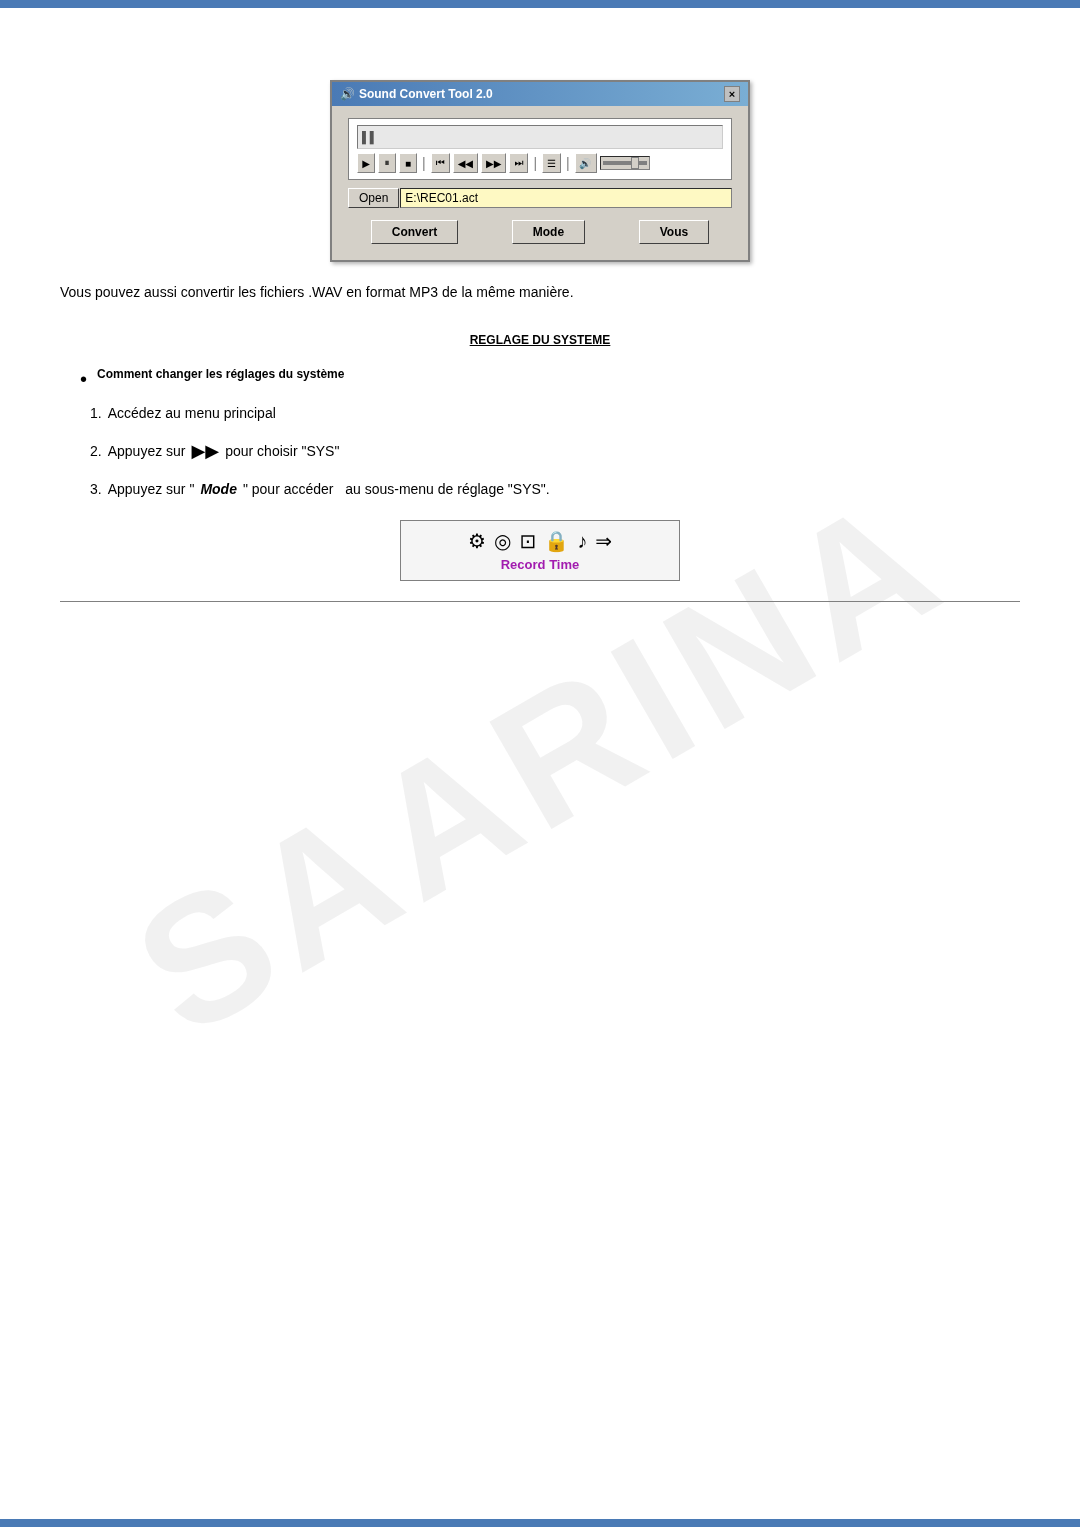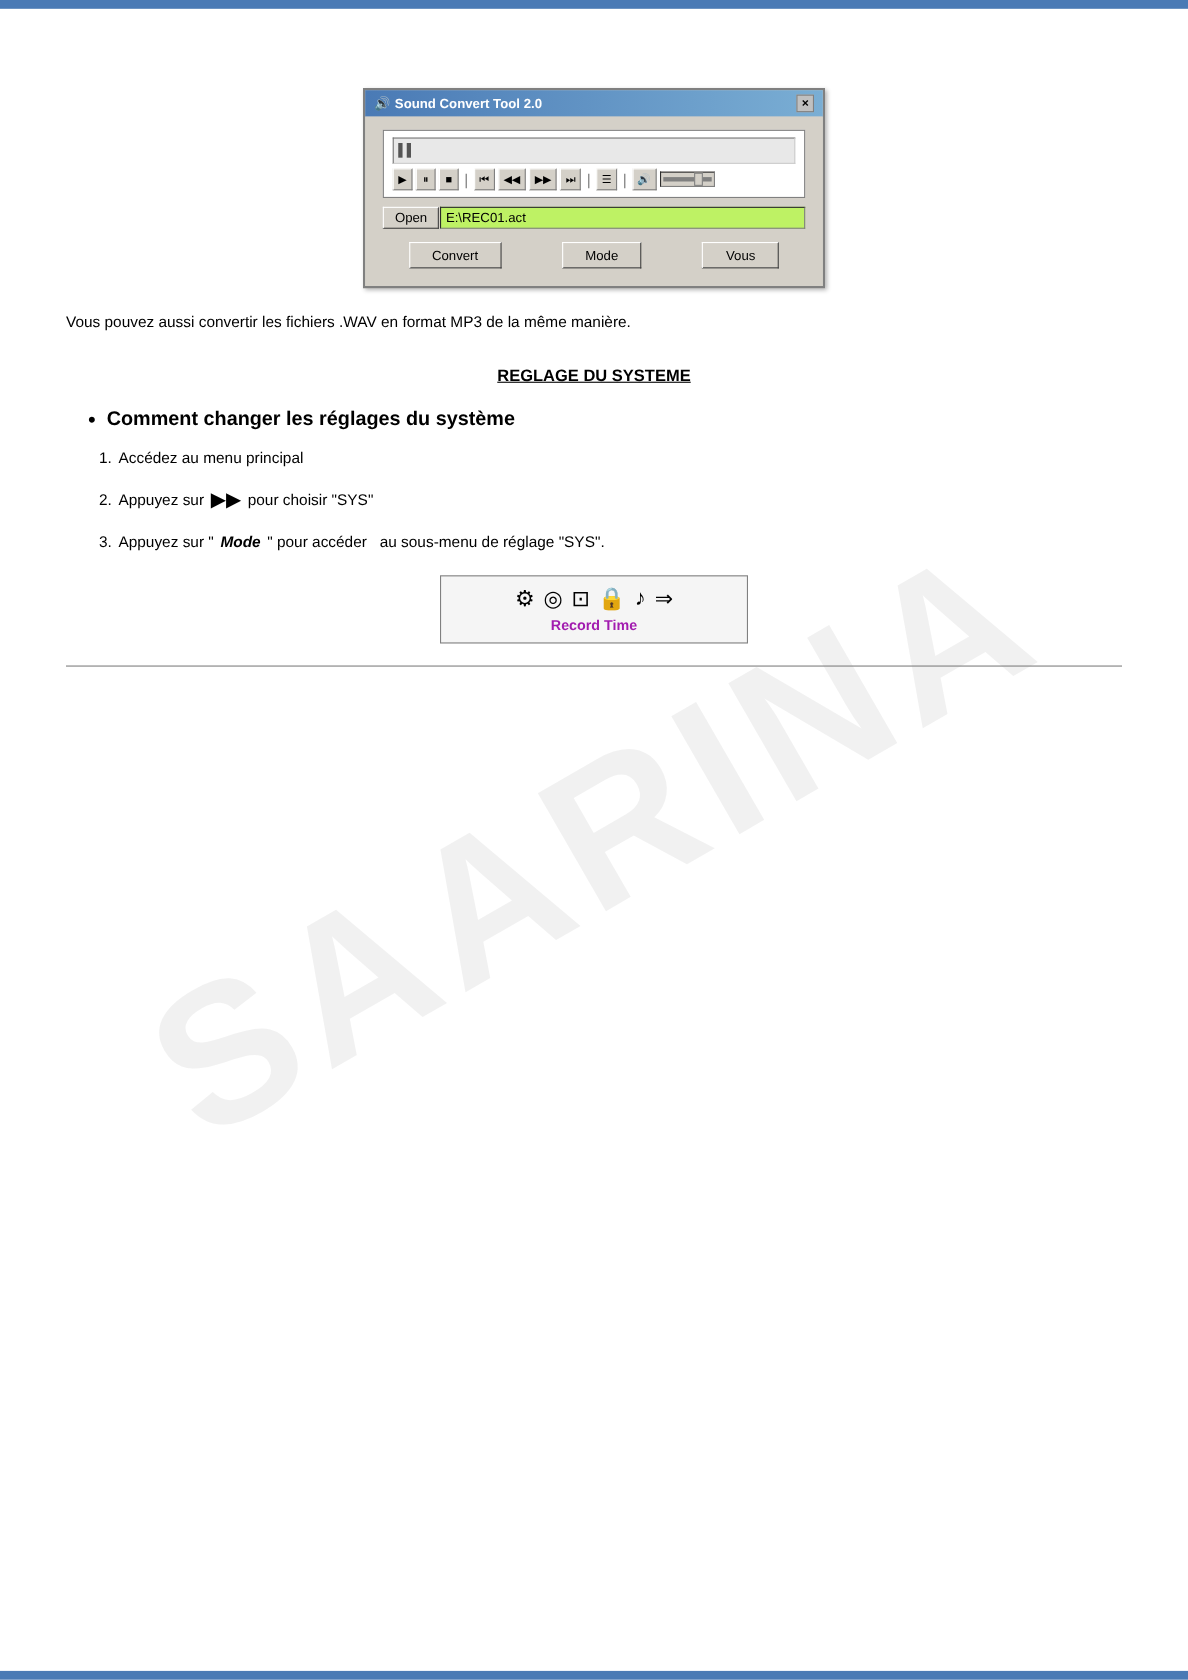--- a/index.html
+++ b/index.html
@@ -208,21 +208,21 @@
       border-bottom-color: #404040;
       border-right-color: #404040;
       padding: 2px 10px;
       font-size: 12px;
       cursor: pointer;
       white-space: nowrap;
     }
 
     .file-path-input {
       flex: 1;
-      background: #bef264;
+      background: #fef9c3;
       border: 1px inset #808080;
       padding: 2px 4px;
       font-size: 12px;
       color: #000;
     }
 
     
     .action-buttons {
       display: flex;
       justify-content: space-around;
@@ -234,61 +234,62 @@
       border: 1px solid #808080;
       border-top-color: #ffffff;
       border-left-color: #ffffff;
       border-bottom-color: #404040;
       border-right-color: #404040;
       padding: 4px 20px;
       font-size: 12px;
       cursor: pointer;
       min-width: 70px;
       text-align: center;
+      font-weight: bold;
     }
 
     
     .content-area {
       padding: 20px 0;
       position: relative;
       z-index: 1;
     }
 
     .paragraph-text {
       font-size: 14px;
       line-height: 1.5;
       margin-bottom: 12px;
       color: #000;
     }
 
     
     .section-heading {
       text-align: center;
       font-weight: bold;
-      font-size: 15px;
+      font-size: 12px;
       margin: 30px 0 20px 0;
       text-decoration: underline;
     }
 
     
     .bullet-item {
       display: flex;
       align-items: flex-start;
       margin-bottom: 12px;
       padding-left: 20px;
     }
 
     .bullet-dot {
       font-size: 20px;
       margin-right: 10px;
       line-height: 1.2;
     }
 
     .bullet-text {
-      font-size: 18px;
+      font-size: 12px;
       font-weight: bold;
     }
 
     .numbered-steps {
       padding-left: 30px;
     }
 
     .step-item {
       margin-bottom: 14px;
       font-size: 14px;

